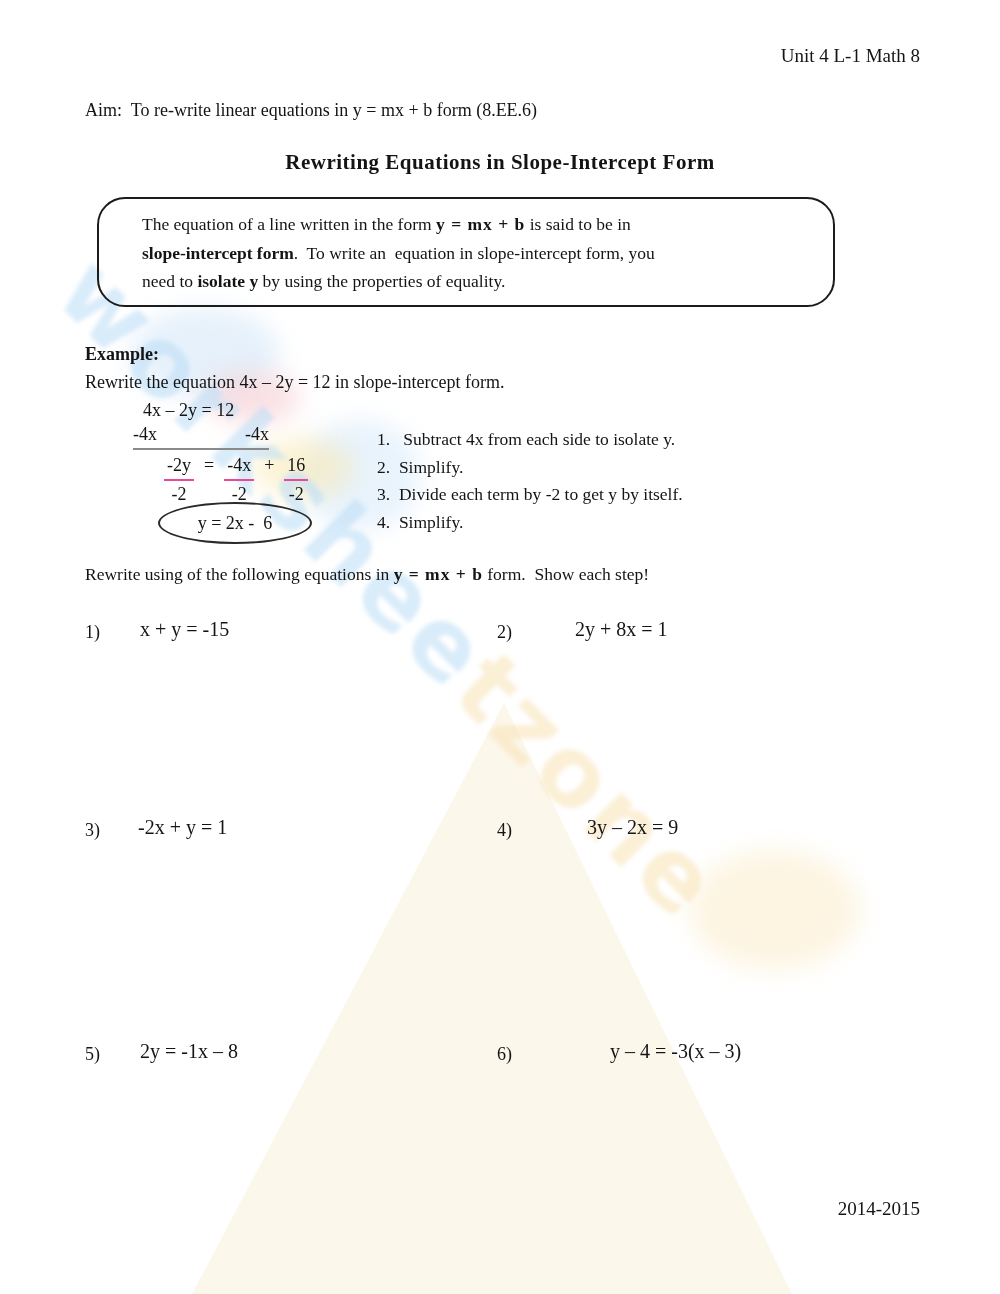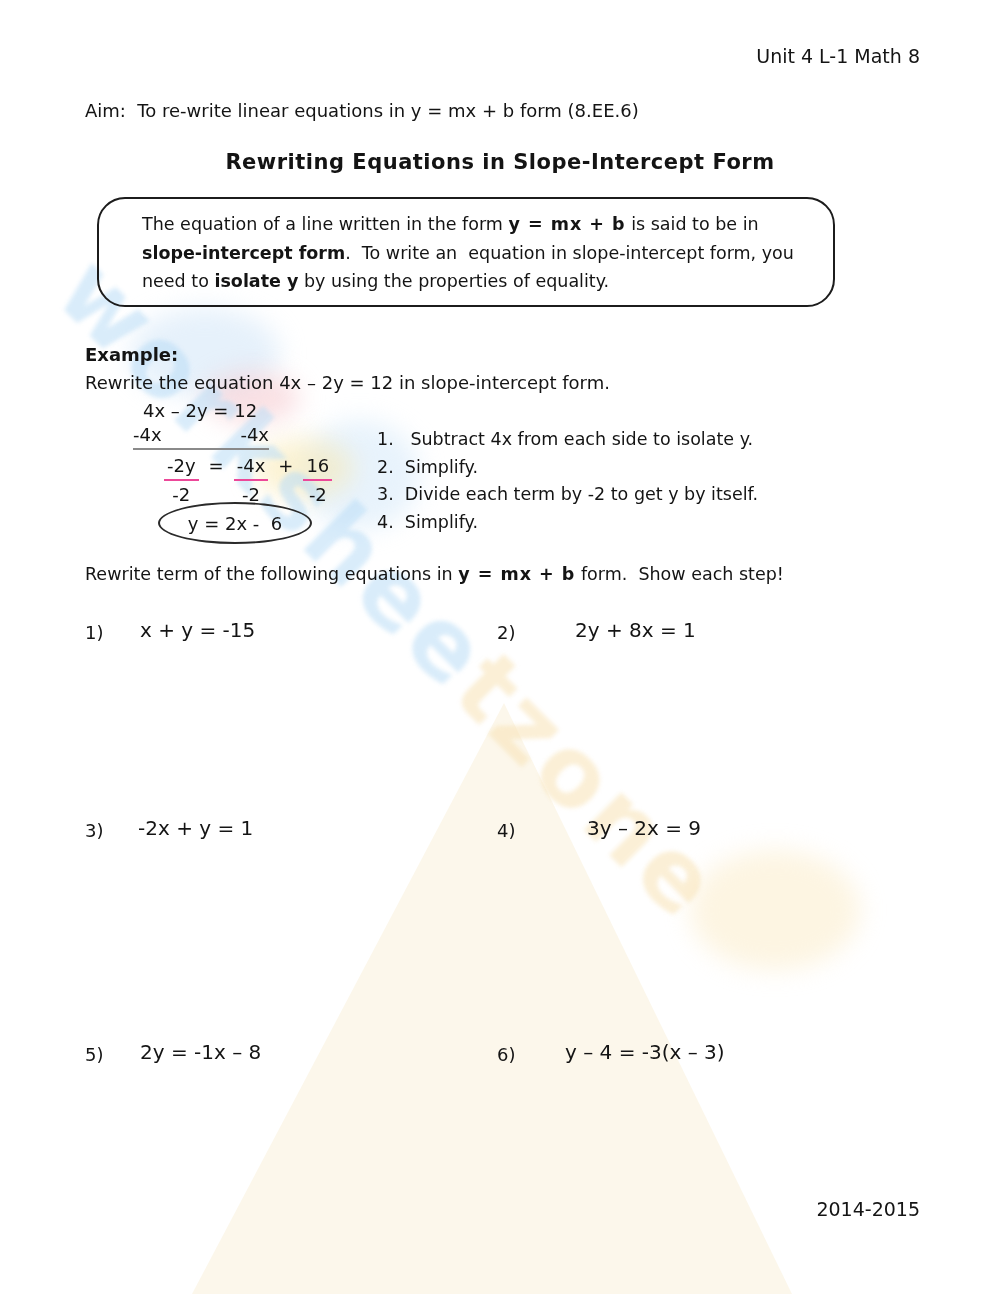--- a/index.html
+++ b/index.html
@@ -4,21 +4,21 @@
 <style>
   html,body { margin:0; padding:0; }
   body {
     width:1000px; height:1294px;
     background:#ffffff;
     font-family:"DejaVu Sans", sans-serif;
     color:#141414;
     position:relative;
     overflow:hidden;
   }
-  .abs { position:absolute; }
+  .abs { position:absolute;font-family:Liberation Serif, serif; }
   .t { white-space:pre-wrap; }
   .b { font-weight:bold; }
 
   
   .wm-layer { position:absolute; inset:0; z-index:0; pointer-events:none; }
   .wm-smudge { position:absolute; border-radius:50%; filter:blur(12px); }
   .wm-text {
     position:absolute; left:115px; top:235px;
     font-size:96px; font-weight:bold; letter-spacing:5px;
     transform:rotate(45deg); transform-origin:0 0;
@@ -134,34 +134,34 @@
     <span class="t">y = 2x -  6</span>
   </div>
 
   <div class="abs steps">
     <div class="step">1.   Subtract 4x from each side to isolate y.</div>
     <div class="step">2.  Simplify.</div>
     <div class="step">3.  Divide each term by -2 to get y by itself.</div>
     <div class="step">4.  Simplify.</div>
   </div>
 
-  <div class="abs instruction t"><span>Rewrite term of the following equations in </span><span class="beq">y = mx + b</span><span> form.  Show each step!</span></div>
+  <div class="abs instruction t"><span>Rewrite using of the following equations in </span><span class="beq">y = mx + b</span><span> form.  Show each step!</span></div>
 
   <div class="abs prob-num t" style="left:85px;  top:622px;">1)</div>
   <div class="abs prob-eq t" style="left:140px; top:618px;">x + y = -15</div>
 
   <div class="abs prob-num t" style="left:497px; top:622px;">2)</div>
   <div class="abs prob-eq t" style="left:575px; top:618px;">2y + 8x = 1</div>
 
   <div class="abs prob-num t" style="left:85px;  top:820px;">3)</div>
   <div class="abs prob-eq t" style="left:138px; top:816px;">-2x + y = 1</div>
 
   <div class="abs prob-num t" style="left:497px; top:820px;">4)</div>
   <div class="abs prob-eq t" style="left:575px; top:816px;margin-left:12px;">3y – 2x = 9</div>
 
   <div class="abs prob-num t" style="left:85px;  top:1044px;">5)</div>
   <div class="abs prob-eq t" style="left:140px; top:1040px;">2y = -1x – 8</div>
 
   <div class="abs prob-num t" style="left:497px; top:1044px;">6)</div>
-  <div class="abs prob-eq t" style="left:565px; top:1040px;">y – 4 = -3(x – 3)</div>
+  <div class="abs prob-eq t" style="left:610px; top:1040px;">y – 4 = -3(x – 3)</div>
 
   <div class="abs footer-year t">2014-2015</div>
 </div>
 
 </body></html>

